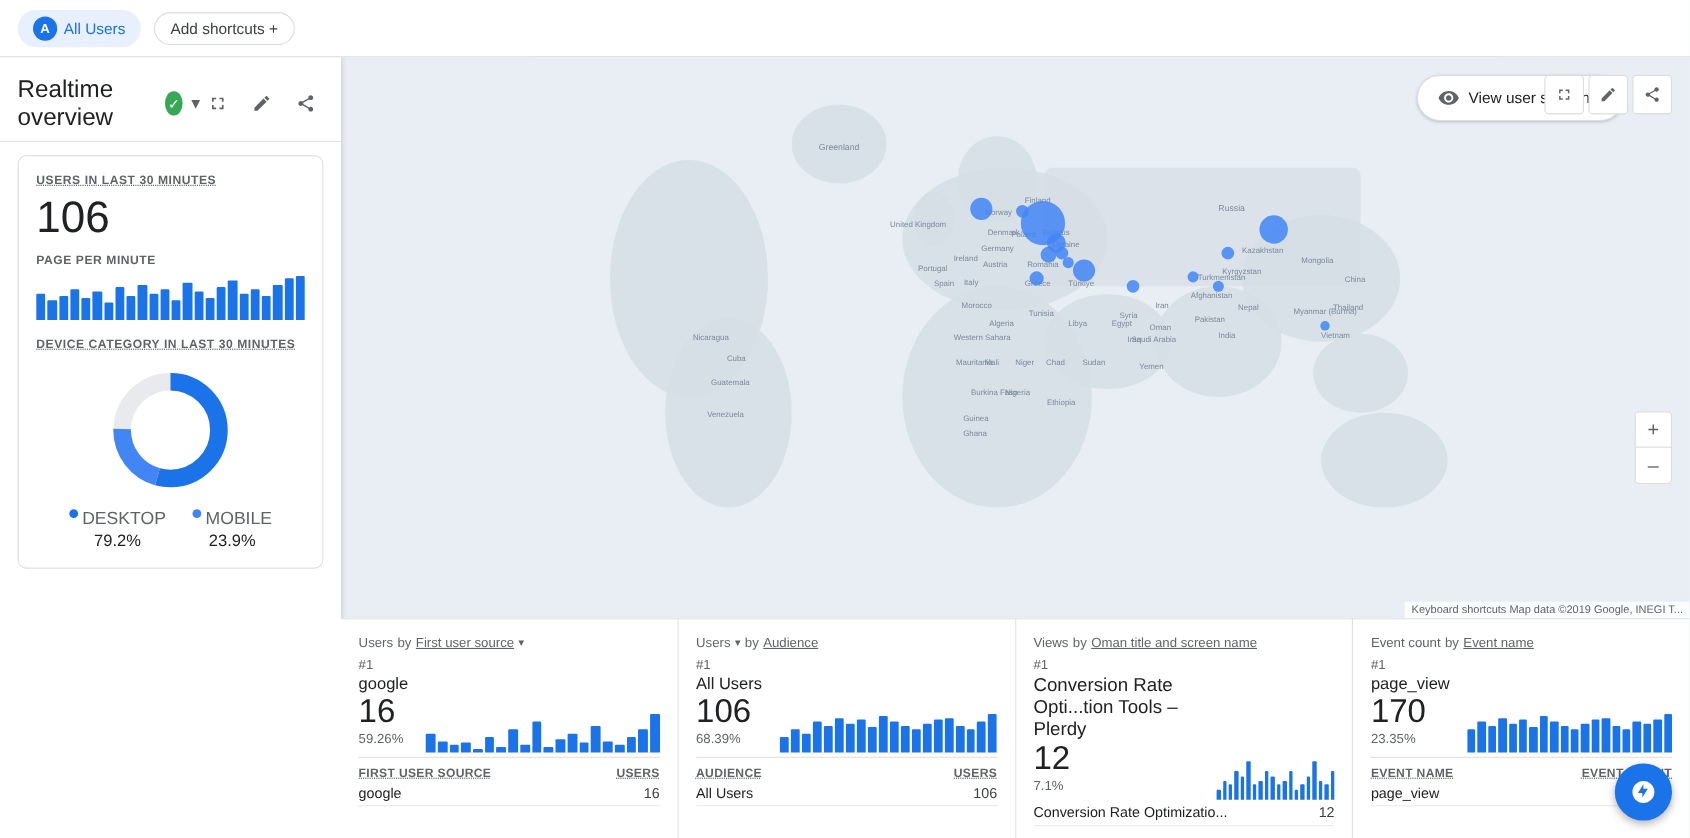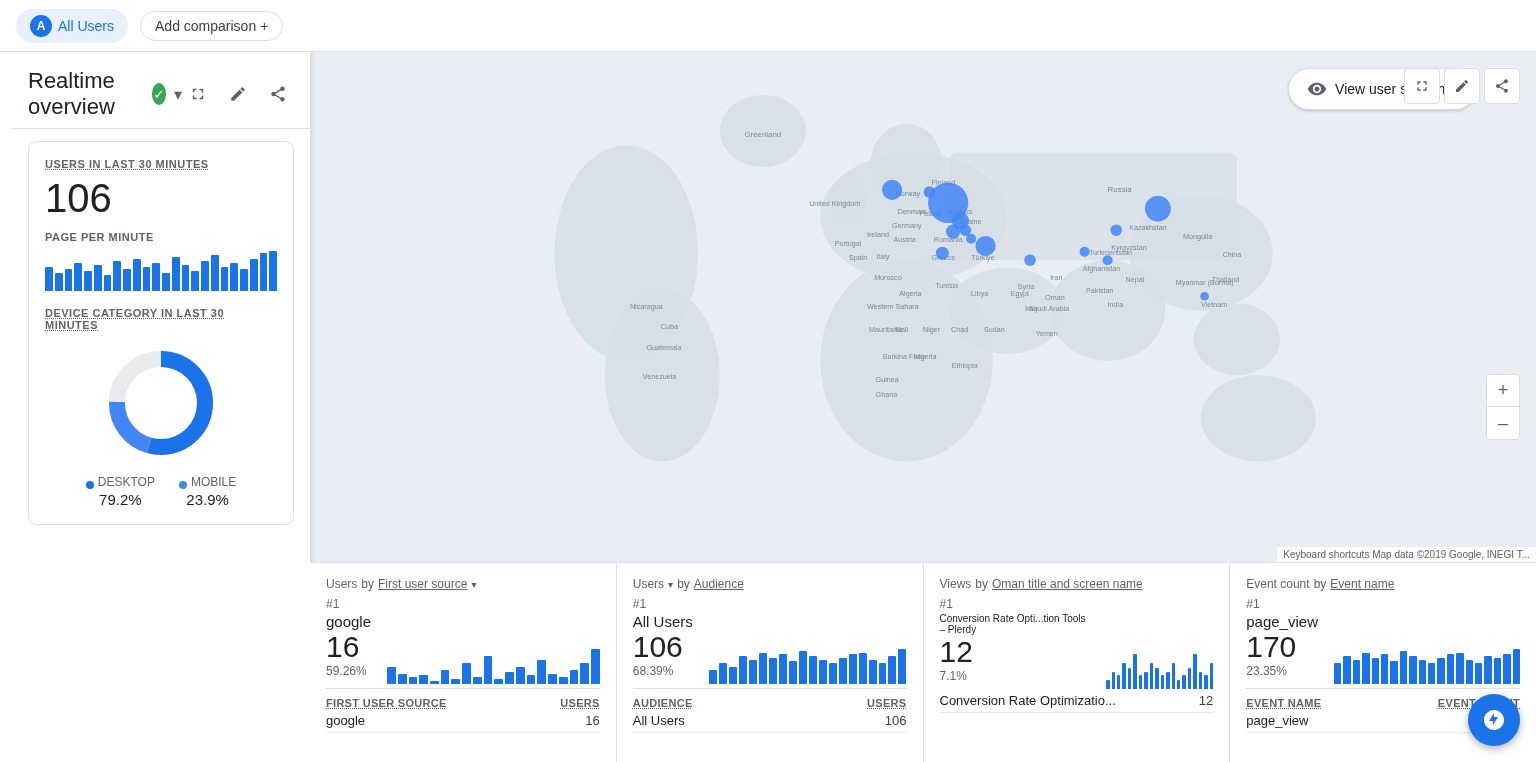--- a/index.html
+++ b/index.html
@@ -23,21 +23,21 @@
       background: none; border: 1px solid #dadce0; border-radius: 20px;
       padding: 6px 14px; font-size: 14px; color: #3c4043; cursor: pointer;
     }
 
     
     .main-content { display: flex; height: calc(762px - 52px); position: relative; }
 
     
     .left-panel {
       width: 310px; background: #fff; z-index: 5; box-shadow: 2px 0 4px rgba(0,0,0,0.1);
-      display: flex; flex-direction: column; padding-left: 12px;
+      display: flex; flex-direction: column;
     }
     .realtime-header {
       display: flex; align-items: center; justify-content: space-between;
       padding: 16px 16px 8px; border-bottom: 1px solid #e0e0e0;
     }
     .realtime-title-row {
       display: flex; align-items: center; gap: 8px;
     }
     .realtime-title { font-size: 22px; font-weight: 400; color: #202124; }
     .green-check {
@@ -67,21 +67,21 @@
     .mini-bar { background: #1a73e8; border-radius: 1px 1px 0 0; flex: 1; }
 
     .device-label { font-size: 11px; font-weight: 600; color: #5f6368; letter-spacing: 0.5px; margin-bottom: 12px; text-decoration: underline dotted; }
 
     
     .donut-container { display: flex; justify-content: center; margin-bottom: 12px; }
     .donut-svg { width: 120px; height: 120px; }
 
     .device-legend { display: flex; justify-content: center; gap: 24px; }
     .legend-item { display: flex; flex-direction: column; align-items: center; gap: 2px; }
-    .legend-dot-row { display: flex; align-items: flex-end; gap: 4px; font-size: 12px; color: #5f6368; }
+    .legend-dot-row { display: flex; align-items: flex-start; gap: 4px; font-size: 16px; color: #5f6368; }
     .legend-dot { width: 8px; height: 8px; border-radius: 50%; }
     .legend-value { font-size: 15px; font-weight: 500; }
 
     
     .map-area {
       flex: 1; position: relative; overflow: hidden;
       background: #e8eef4;
     }
 
     
@@ -164,21 +164,21 @@
 <body>
 
 <div class="top-bar">
   <div class="user-chip">
     <div class="user-avatar">
       <span>A</span>
     </div>
     <span>All Users</span>
   </div>
   <button class="add-comparison-btn">
-    <span>Add comparison</span>
+    <span>Add shortcuts</span>
     <span>+</span>
   </button>
 </div>
 
 <div class="main-content">
 
   <div class="left-panel">
     <div class="realtime-header">
       <div class="realtime-title-row">
         <span class="realtime-title">Realtime overview</span>
@@ -504,21 +504,21 @@
 
       <div class="bottom-card">
         <div class="card-title">
           <span>Views</span>
           <span>by</span>
           <span class="underline">Oman title and screen name</span>
         </div>
         <div class="card-top-item">#1</div>
         <div class="card-num-row">
           <div style="max-width:55%;">
-            <div class="card-top-name" style="font-size:10px;">Conversion Rate Opti...tion Tools – Plerdy</div>
+            <div class="card-top-name" style="font-size:17px;">Conversion Rate Opti...tion Tools – Plerdy</div>
             <div class="card-number">12</div>
             <div class="card-percent">7.1%</div>
           </div>
           <div class="card-bar-chart" style="flex:1;align-self:flex-end;">
             <div class="card-bar" style="height:25%"></div>
             <div class="card-bar" style="height:50%"></div>
             <div class="card-bar" style="height:40%"></div>
             <div class="card-bar" style="height:75%"></div>
             <div class="card-bar" style="height:60%"></div>
             <div class="card-bar" style="height:100%"></div>

